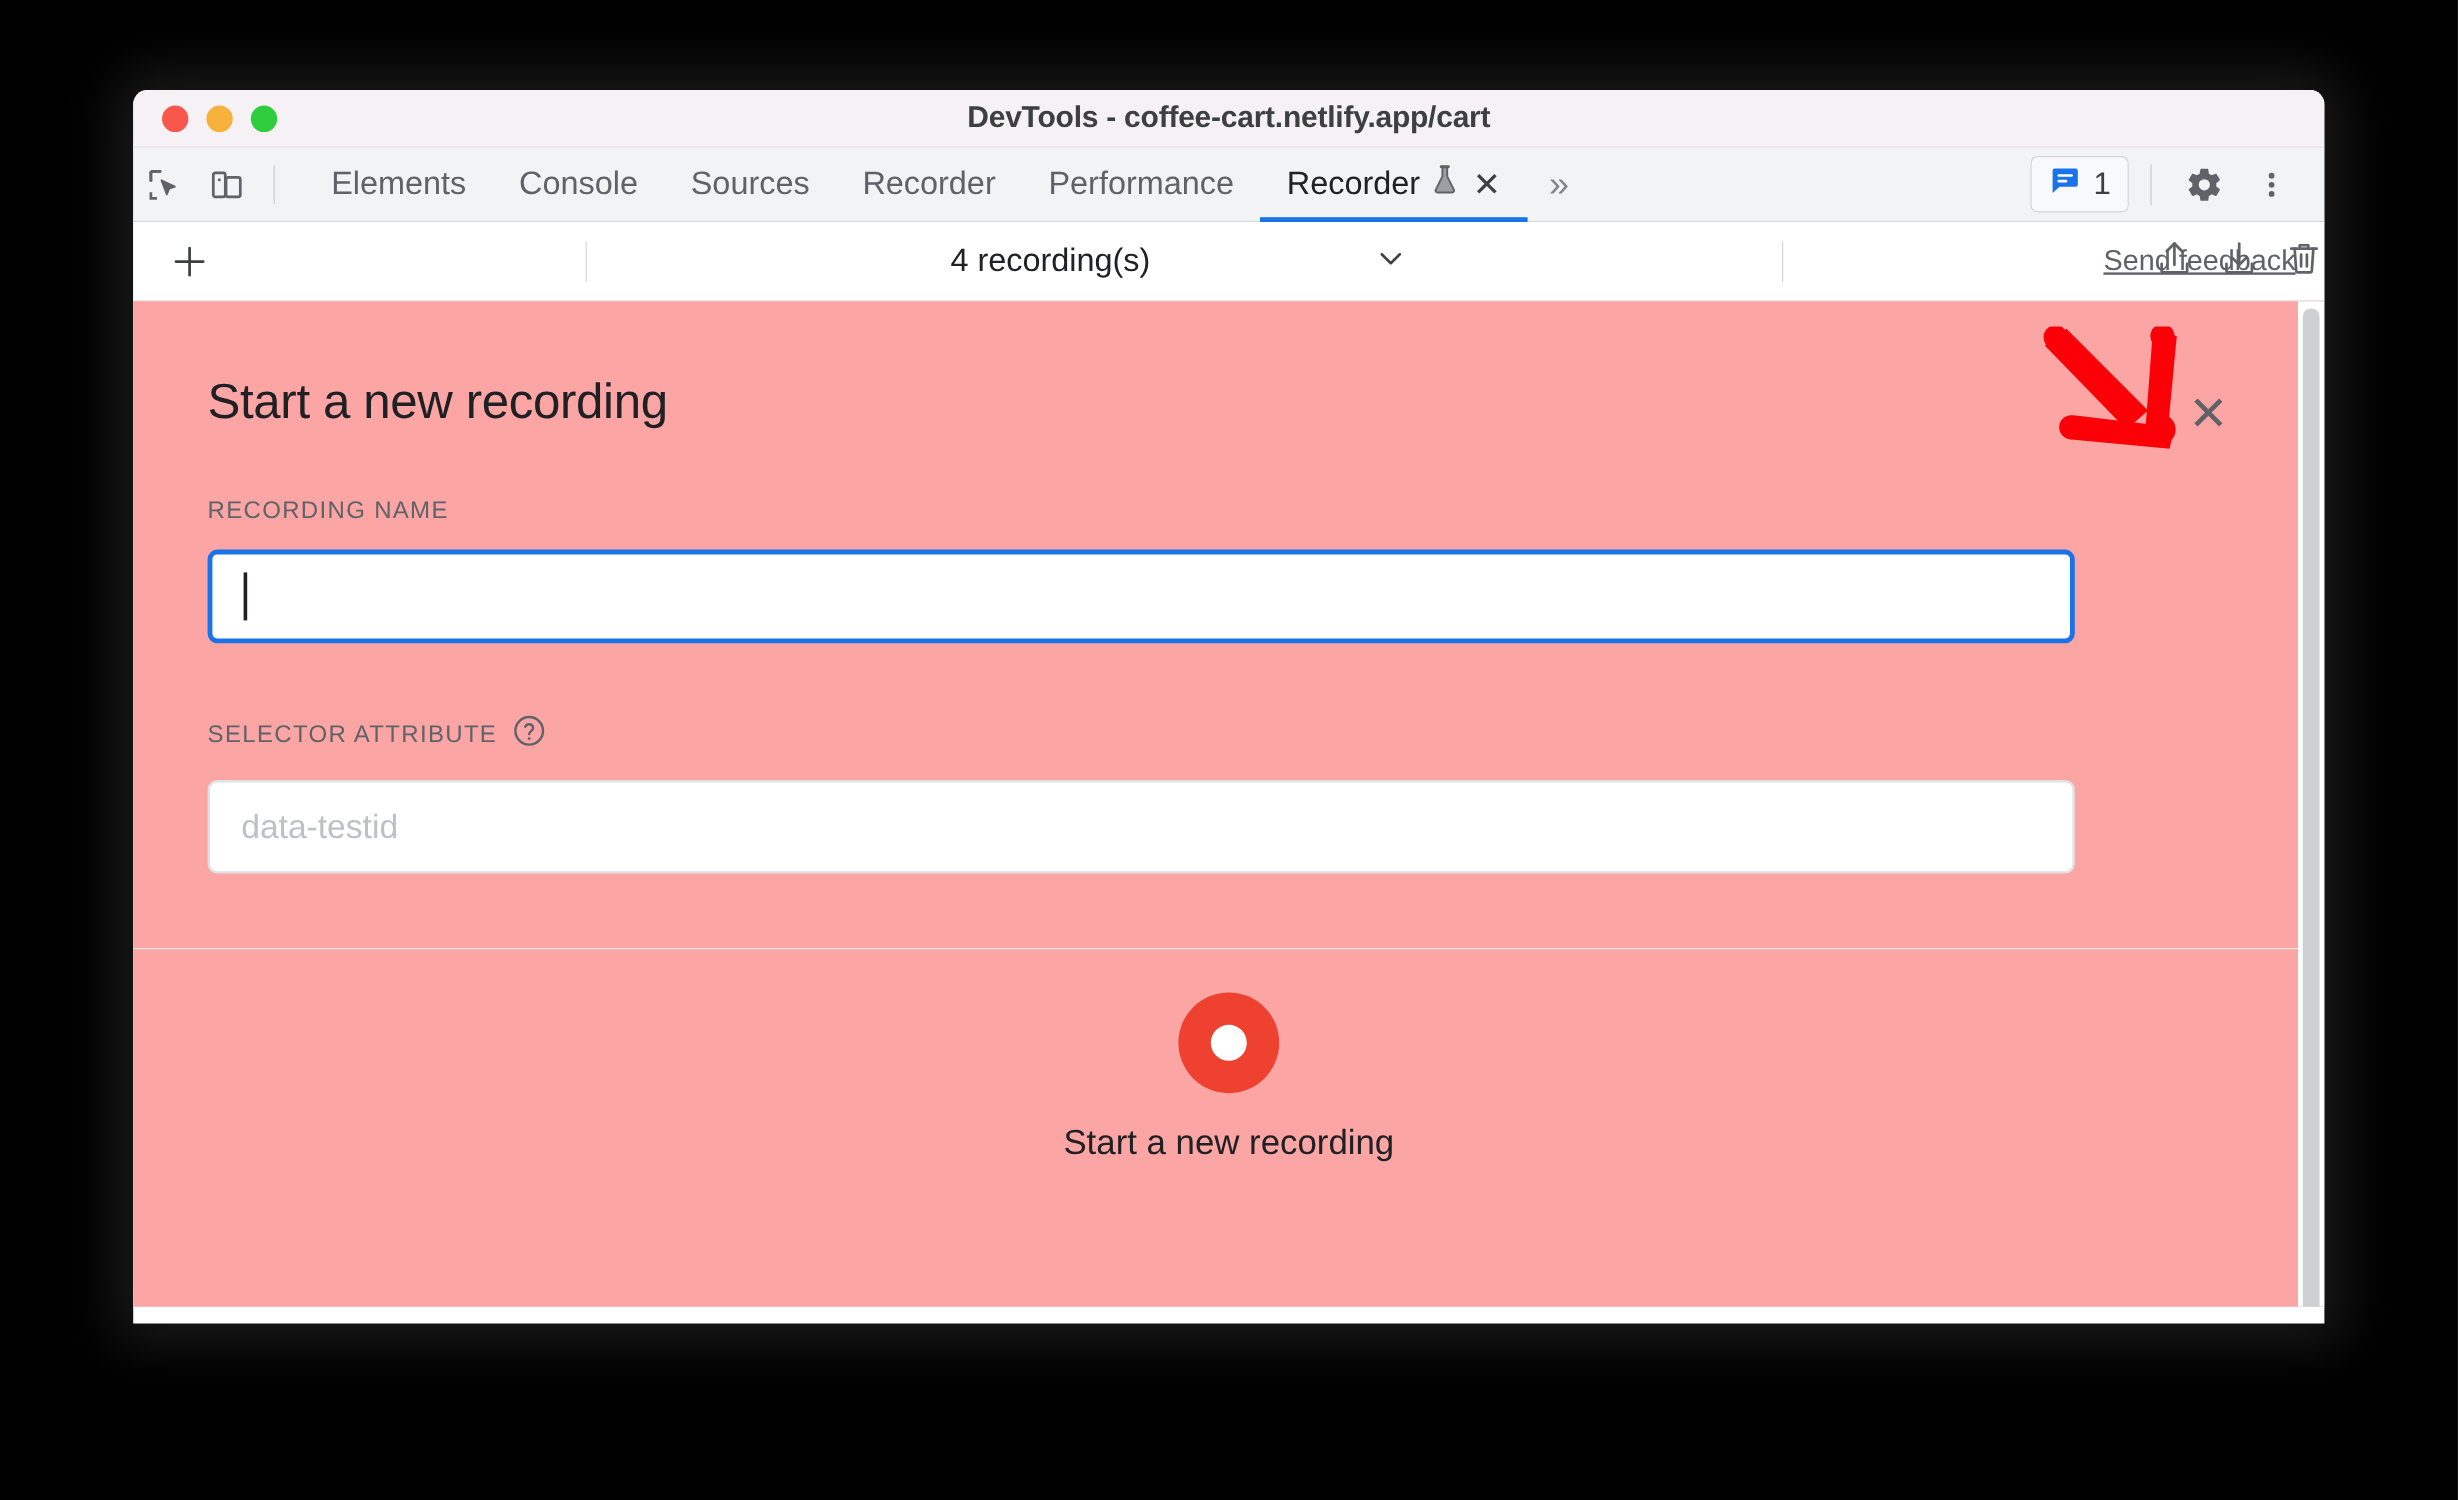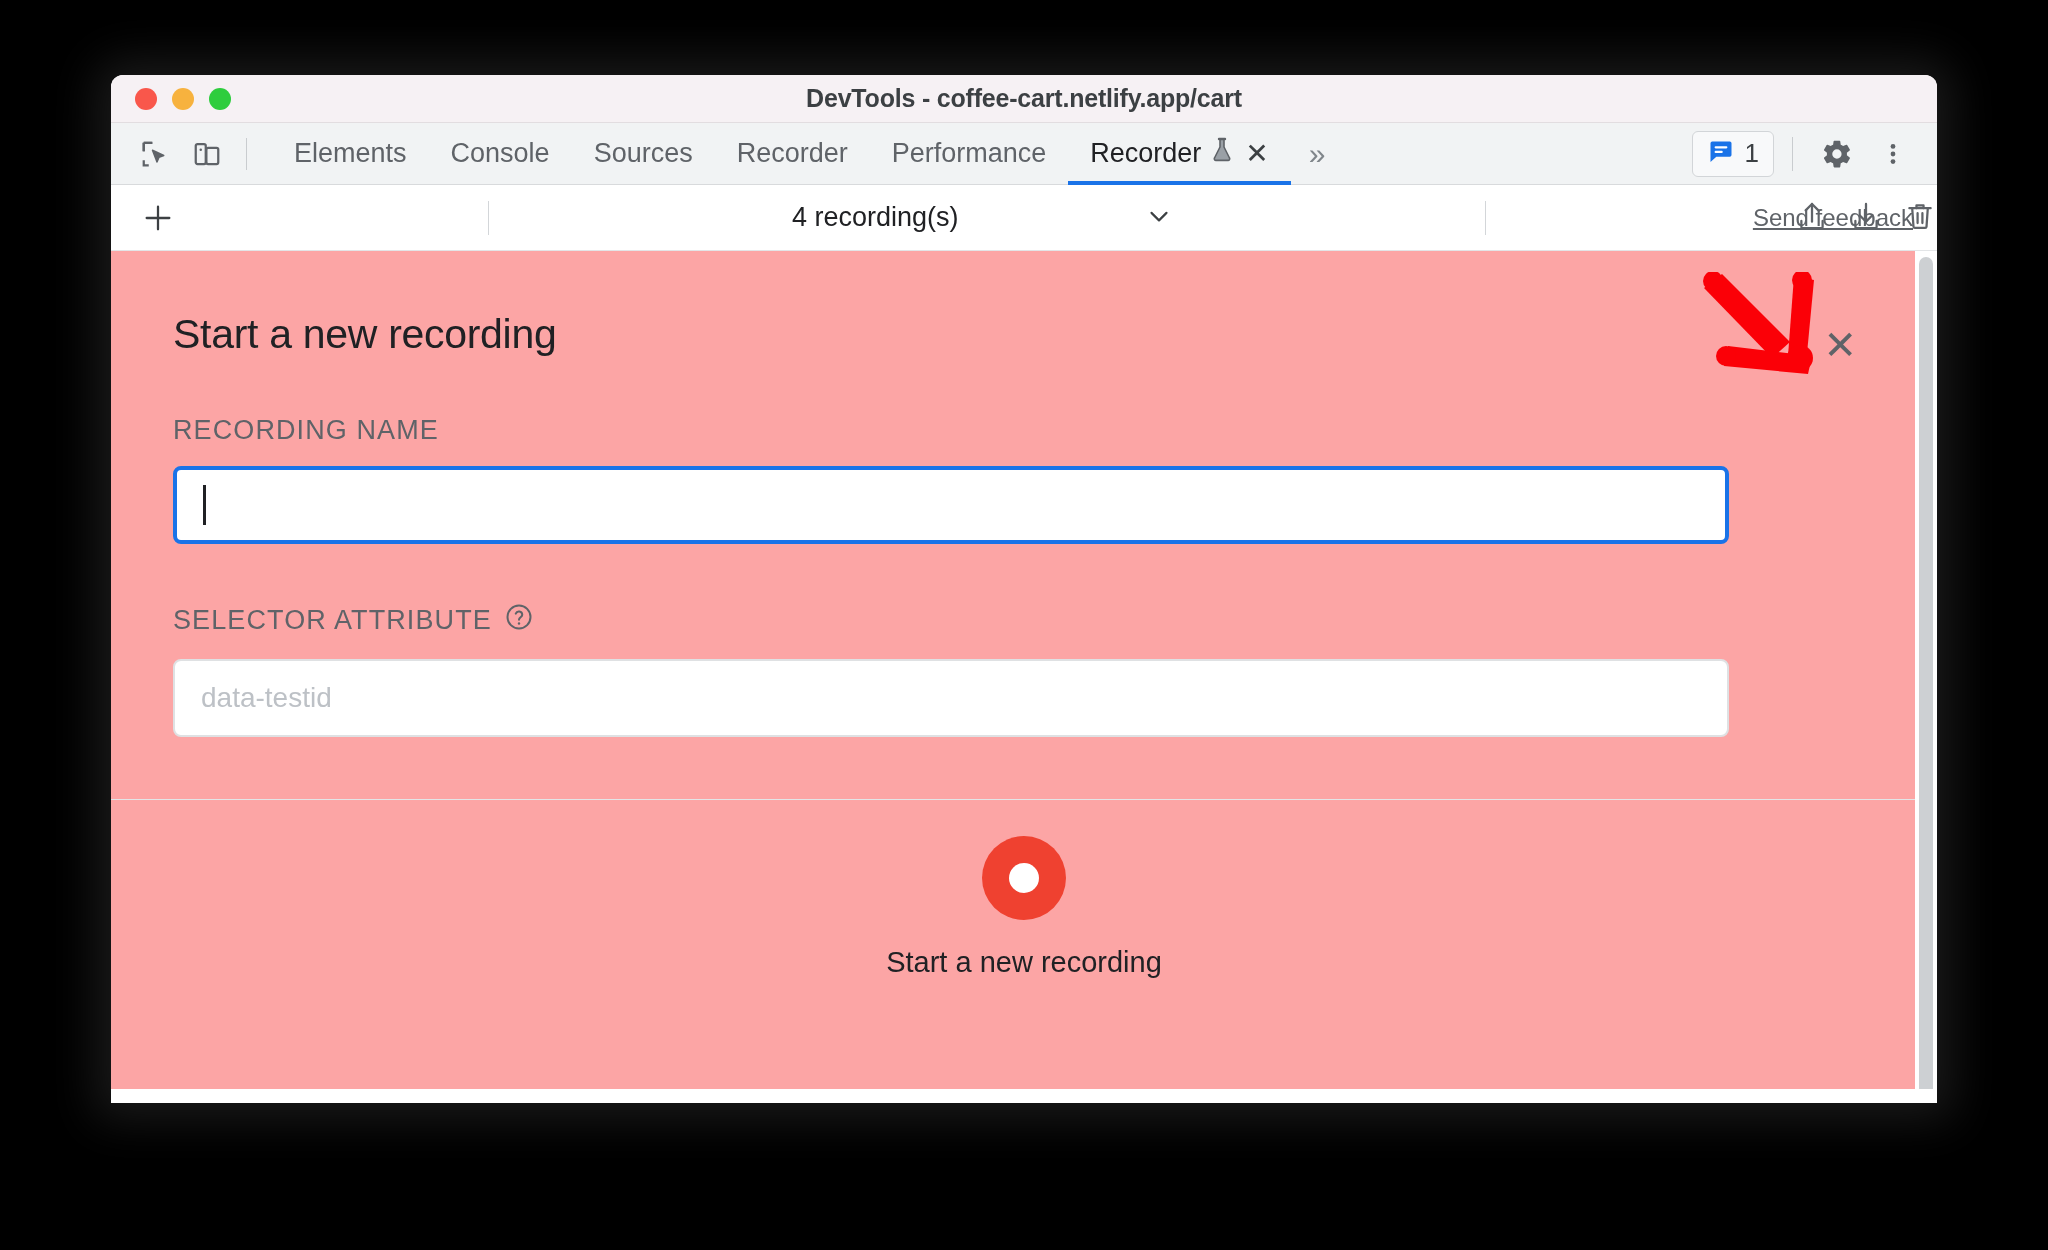--- a/index.html
+++ b/index.html
@@ -55,21 +55,20 @@
   }
 
   
   .tabbar {
     position: relative;
     height: 62px;
     background: #f1f3f4;
     border-bottom: 1px solid #d8dadc;
     display: flex;
     align-items: center;
-    padding-left: 18px;
   }
   .tb-icon-btn {
     width: 52px; height: 52px;
     display: flex; align-items: center; justify-content: center;
     border-radius: 4px;
   }
   .tb-sep {
     width: 1px; height: 32px;
     background: #c9cccf;
     margin: 0 13px;
@@ -172,21 +171,21 @@
   .panel-close {
     font-size: 40px;
     color: #5f6368;
     line-height: 1;
     margin-top: 14px;
     margin-right: 8px;
   }
 
   .form { padding: 0 62px; margin-top: 50px; }
   .field-label {
-    font-size: 27px;
+    font-size: 20px;
     letter-spacing: 1.1px;
     color: #5f6368;
     font-weight: 500;
     display: flex;
     align-items: center;
     gap: 12px;
   }
   .text-input {
     margin-top: 20px;
     width: 1556px;

